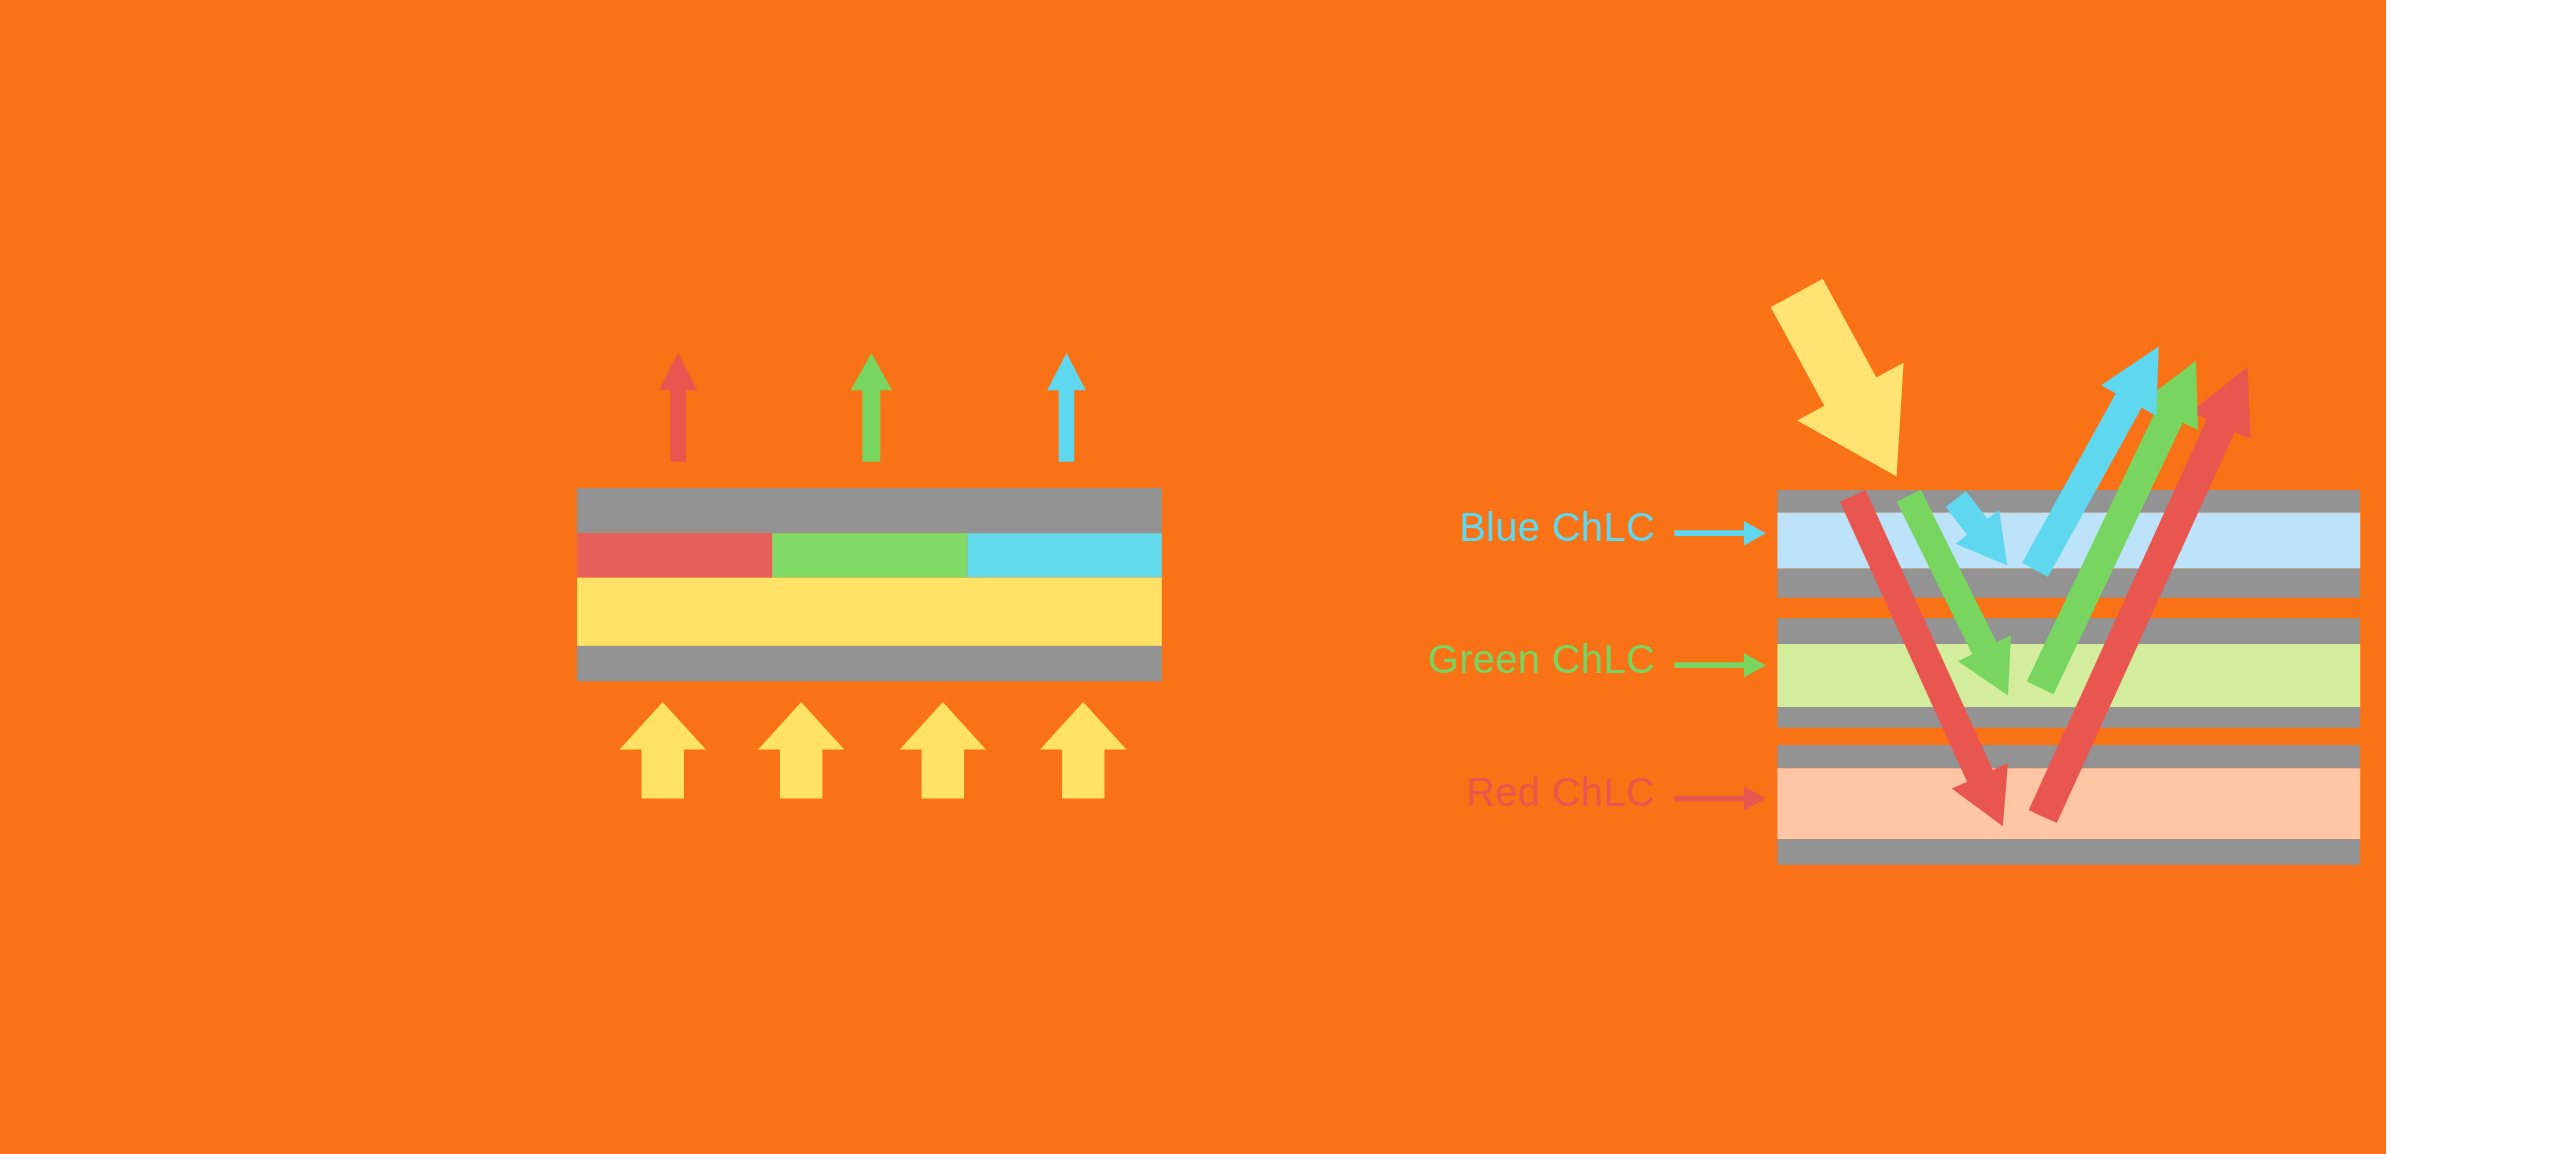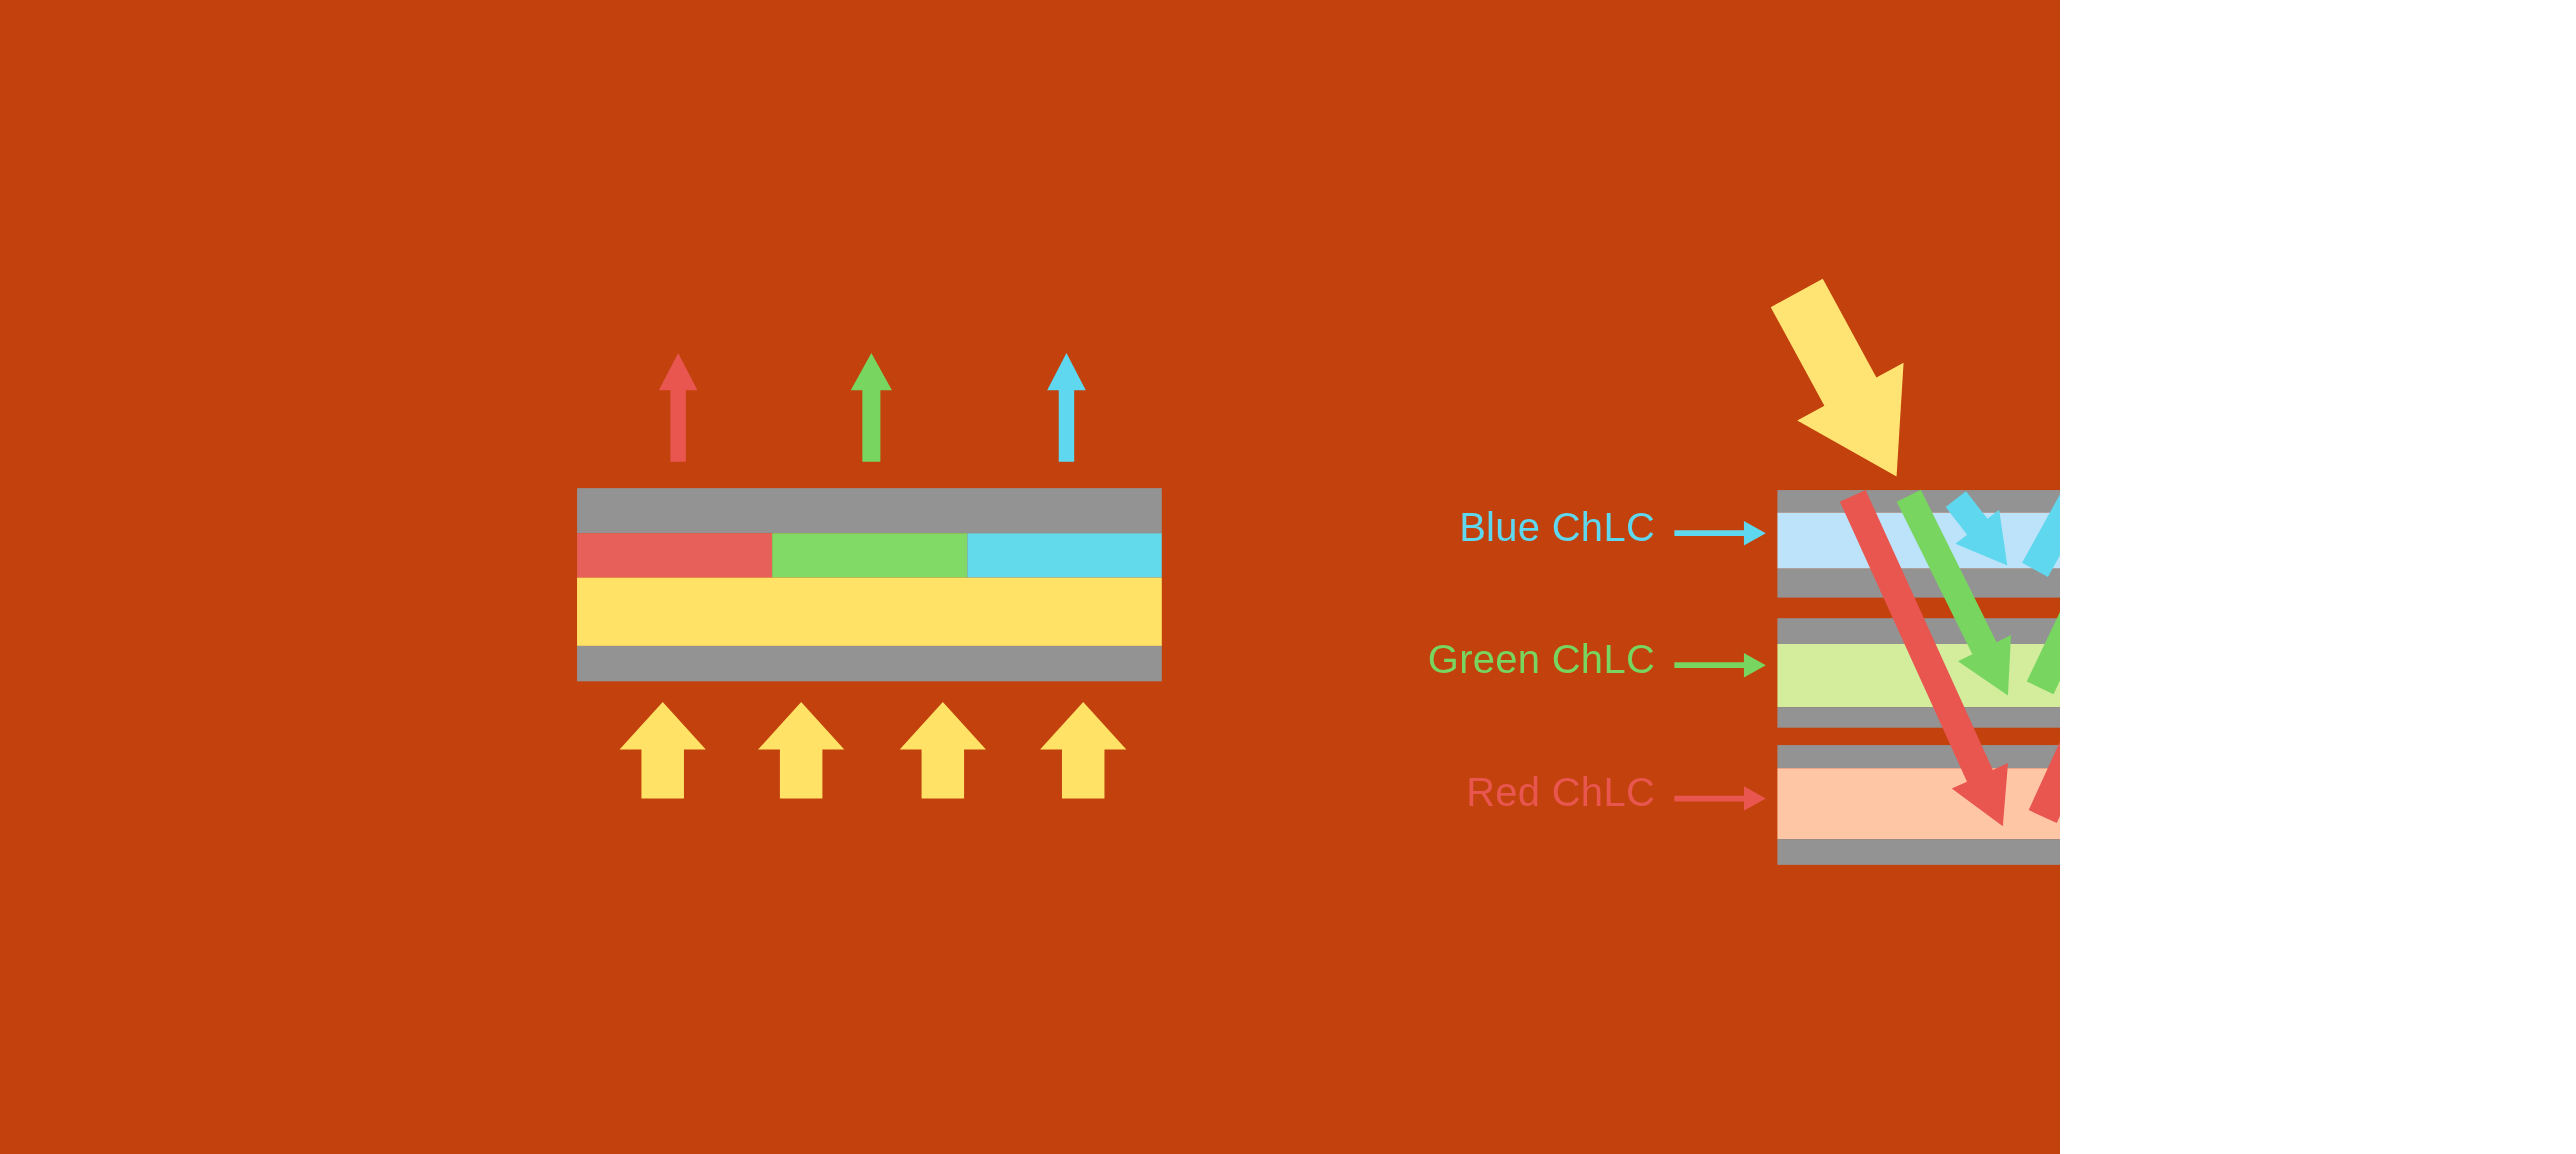--- a/index.html
+++ b/index.html
@@ -6,23 +6,23 @@
   html, body {
     margin: 0;
     padding: 0;
     background: #ffffff;
   }
   body {
     font-family: "Liberation Sans", sans-serif;
   }
   #canvas {
     position: relative;
-    width: 2060px;
+    width: 2386px;
     height: 1154px;
-    background: #c2410c;
+    background: #f97316;
     overflow: hidden;
   }
   #figure-svg {
     position: absolute;
     left: 0;
     top: 0;
     width: 2576px;
     height: 1154px;
     display: block;
   }

